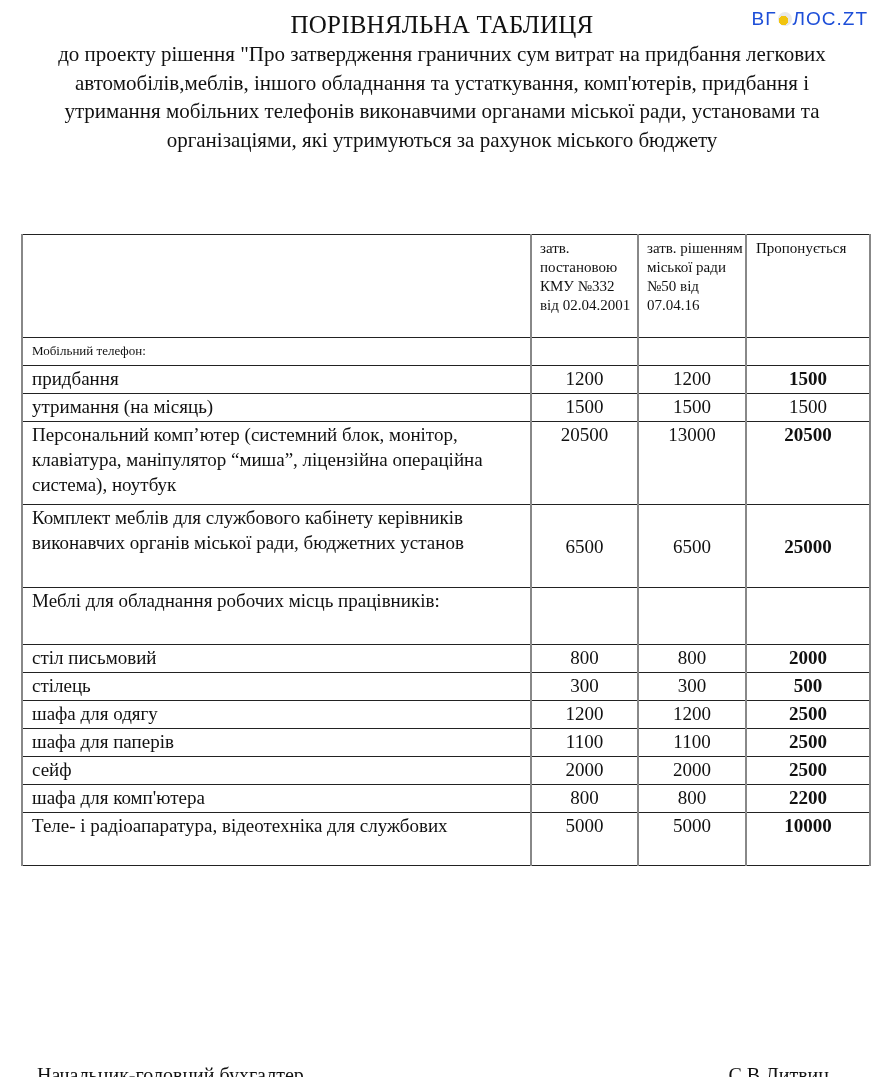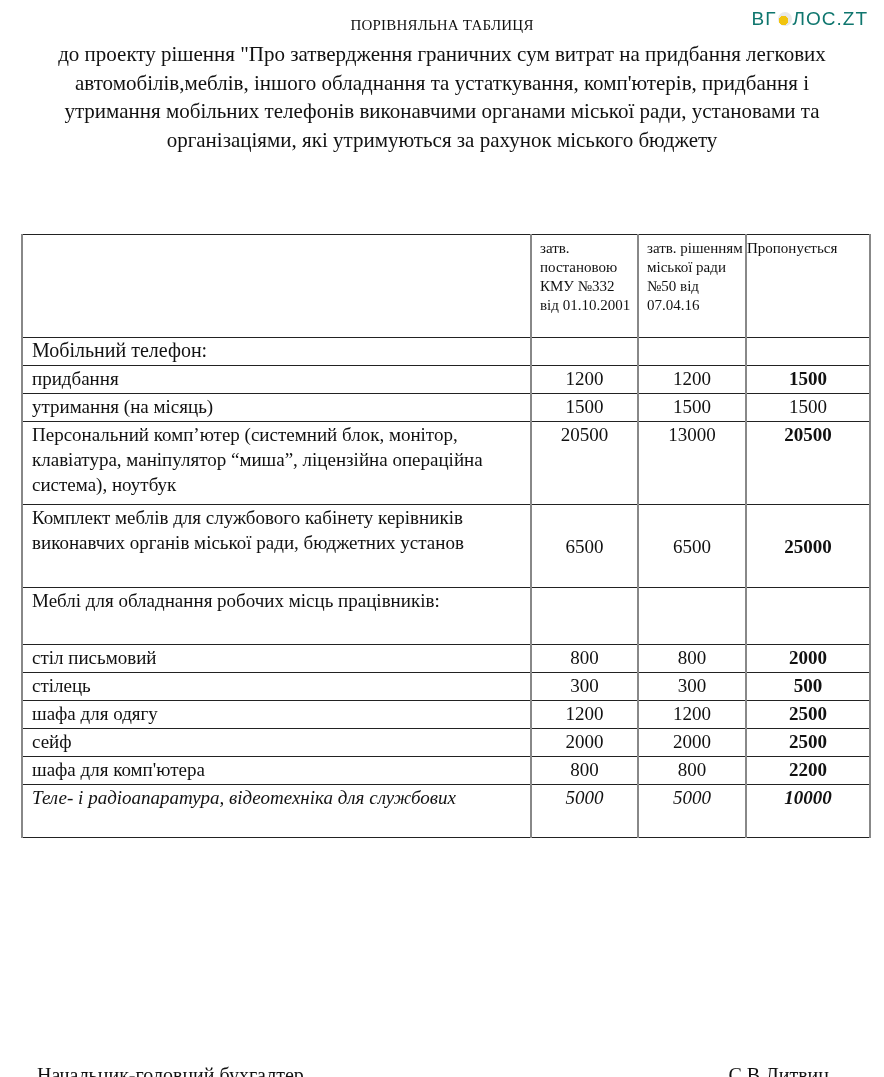--- a/index.html
+++ b/index.html
@@ -3,53 +3,53 @@
   <meta charset="utf-8">
   <style>
     html, body { margin: 0; padding: 0; background: #ffffff; }
     body {
       width: 884px; height: 1077px; position: relative; overflow: hidden;
       font-family: "Liberation Serif", "DejaVu Serif", serif; color: #111;
     }
     .watermark {
       position: absolute; top: 8px; right: 16px;
       font-family: "Liberation Sans", "DejaVu Sans", sans-serif;
-      font-size: 19px; letter-spacing: 1px; color: #0f766e; font-weight: normal;
+      font-size: 19px; letter-spacing: 1px; color: #1d4ed8; font-weight: normal;
     }
     .watermark .dot { display: inline-block; width: 14px; height: 14px; border-radius: 50%;
       background: radial-gradient(circle at 40% 60%, #f1c40f 0 40%, #e8e8e8 41% 100%); vertical-align: -1px; margin: 0 1px; }
     .title-block { position: absolute; top: 10px; left: 0; width: 884px; text-align: center; }
-    .title-main { font-size: 15px; line-height: 30px; margin: 0; font-weight: normal; letter-spacing: 0.2px; }
+    .title-main { font-size: 25px; line-height: 30px; margin: 0; font-weight: normal; letter-spacing: 0.2px; }
     .title-sub { font-size: 21px; line-height: 28.5px; margin: 0 auto; width: 820px; font-weight: normal; }
 
     table.cmp {
       position: absolute; top: 234px; left: 21px; width: 848px;
       border-collapse: collapse; table-layout: fixed;
       font-size: 19px;
     }
     table.cmp td {
       border-top: 1px solid #222; border-bottom: 1px solid #222;
       border-left: 2px solid #888; border-right: 2px solid #888;
       padding: 0 0 0 9px; vertical-align: top; line-height: 25px;
     }
     table.cmp td.num { text-align: center; padding: 0; }
     table.cmp td.num.mid { vertical-align: middle; }
     table.cmp td.bold { font-weight: bold; }
     .hdr td { height: 98px; }
     .hdr td.hc { font-size: 15px; line-height: 19px; padding: 4px 0 0 8px; text-align: left; }
-    .hdr td.hc.last { padding-left: 0; }
+    .hdr td.hc.last { padding-left: 9px; }
     .r-cars td { height: 52px; font-size: 17.5px; line-height: 23px; }
     .r-cars td.num { vertical-align: middle; font-size: 18px; }
-    .r-mob td { height: 27px; font-size: 20px; }
+    .r-mob td { height: 27px; font-size: 13px; }
     .r-small td { height: 27px; }
     .r-pc td { height: 82px; line-height: 27px; margin-left: 40px; }
     .r-furn td { height: 82px; line-height: 27px; }
     .r-work td { height: 56px; line-height: 27px; margin-left: 33px; }
     .r-item td { height: 27px; }
-    .r-tv td { height: 52px; line-height: 27px; font-style: italic; }
+    .r-tv td { height: 52px; line-height: 27px; }
 
     .footer { position: absolute; top: 1064px; font-size: 20px; }
     .footer.left { left: 37px; }
     .footer.right { right: 55px; }
   </style>
 </head>
 <body>
 
 <div class="watermark"><span>ВГ</span><span class="dot"></span><span>ЛОС.ZT</span></div>
 
@@ -61,21 +61,21 @@
 <table class="cmp">
   <colgroup>
     <col style="width:509px">
       <col style="width:107px">
       <col style="width:108px">
       <col style="width:124px">
   </colgroup>
   <tbody>
       <tr class="hdr">
     <td></td>
-    <td class="hc">затв. постановою КМУ №332 від 01.10.2001</td>
+    <td class="hc">затв. постановою КМУ №332 від 02.04.2001</td>
     <td class="hc">затв. рішенням міської ради №50 від 07.04.16</td>
     <td class="hc last">Пропонується</td>
   </tr>
   <tr class="r-mob">
     <td>Мобільний телефон:</td>
     <td class="num"></td>
     <td class="num"></td>
     <td class="num"></td>
   </tr>
   <tr class="r-small">
@@ -120,20 +120,26 @@
     <td class="num">300</td>
     <td class="num bold">500</td>
   </tr>
   <tr class="r-item">
     <td>шафа для одягу</td>
     <td class="num">1200</td>
     <td class="num">1200</td>
     <td class="num bold">2500</td>
   </tr>
   <tr class="r-item">
+    <td>шафа для паперів</td>
+    <td class="num">1100</td>
+    <td class="num">1100</td>
+    <td class="num bold">2500</td>
+  </tr>
+  <tr class="r-item">
     <td>сейф</td>
     <td class="num">2000</td>
     <td class="num">2000</td>
     <td class="num bold">2500</td>
   </tr>
   <tr class="r-item">
     <td>шафа для комп'ютера</td>
     <td class="num">800</td>
     <td class="num">800</td>
     <td class="num bold">2200</td>

